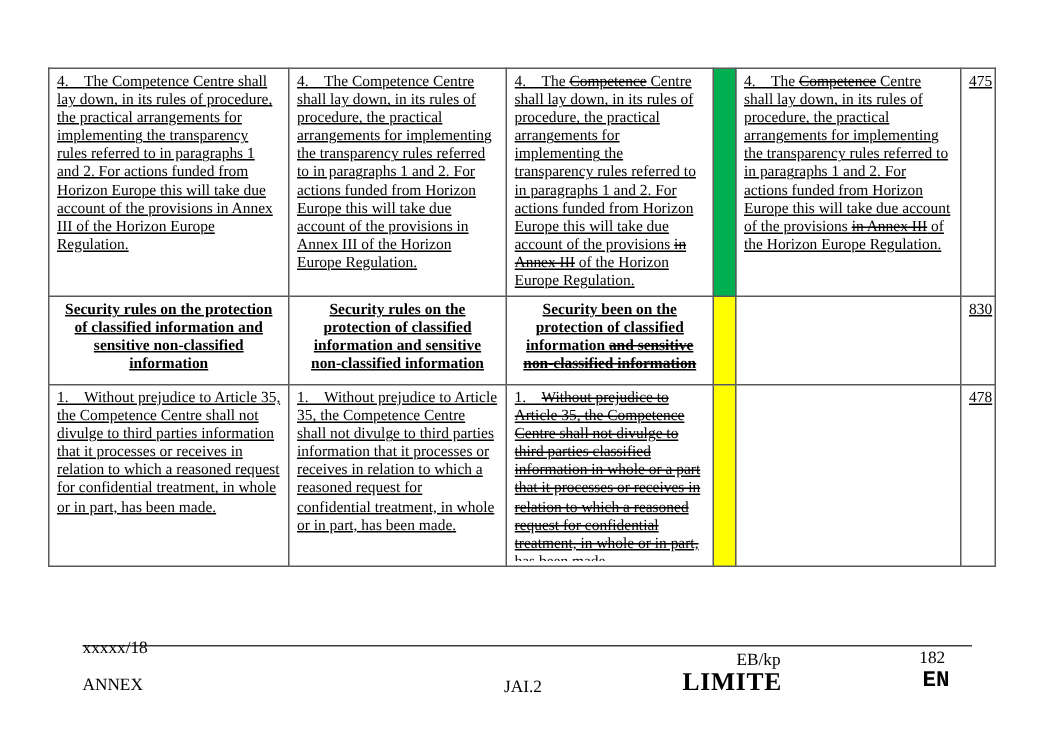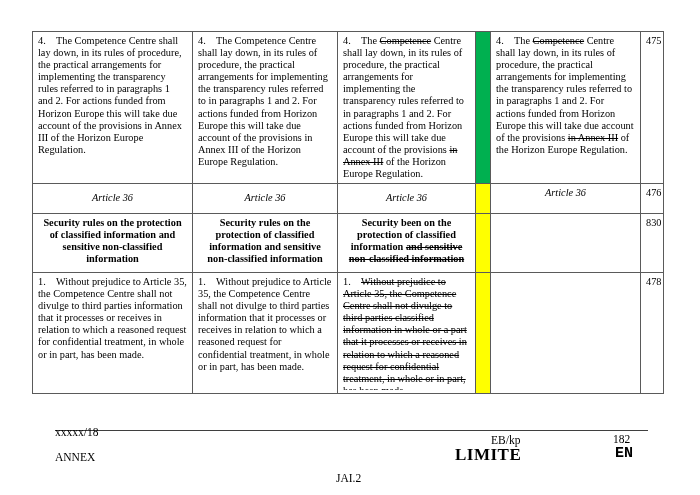--- a/index.html
+++ b/index.html
@@ -3,22 +3,22 @@
 <meta charset="utf-8">
 <style>
   html,body { margin:0; padding:0; background:#fff; }
   .page {
     position:relative; width:700px; height:495px; background:#ffffff;
     font-family:"Liberation Serif", serif; color:#000; overflow:hidden;
   }
 
   
   table.cmp {
-    position:absolute; left:32px; top:31px; width:631px;
-    border-collapse:collapse; table-layout:fixed;
+    position:absolute; left:32px; top:45px; width:631px;
+    border-collapse:collapse; table-layout:fixed;text-decoration:underline;
   }
   table.cmp td {
     border:1px solid #5a5a5a; vertical-align:top;
     padding:3px 5px; font-size:10.3px; line-height:12.1px;
   }
   tr.r0 { height:151px; }  tr.r1 { height:29px; }
   tr.r2 { height:58px; }   tr.r3 { height:120px; }
 
   td .cb { overflow:hidden; }
   tr.r0 .cb { height:145px; } tr.r1 .cb { height:23px; }
@@ -35,21 +35,21 @@
     vertical-align:bottom; text-align:center;
     padding:0 1px 12px 1px; font-size:10.8px;
   }
   .strike { text-decoration:line-through; text-decoration-thickness:1px; }
 
   
   .footer-rule { position:absolute; left:55px; top:430px; width:593px; height:1px; background:#3f3f3f; }
   .f { position:absolute; font-size:11.5px; line-height:13px; }
   .f-doc    { left:55px;  top:426px; }
   .f-annex  { left:55px;  top:451px; }
-  .f-unit   { left:336px; top:472px; }
+  .f-unit   { left:336px; top:452px; }
   .f-init   { left:491px; top:434px;text-align:right; }
   .f-page   { left:598px; top:433px; width:47px; text-align:center; }
   .f-limite { left:455px; top:446px; font-weight:bold; font-size:17px; line-height:18px; letter-spacing:0.5px; }
   .f-en     { left:600px; top:447px; width:48px; text-align:center; font-weight:bold; font-size:15px;font-family:Liberation Mono, monospace; }
 </style>
 </head>
 <body>
 
 <div class="page">
 
@@ -71,44 +71,20 @@
             <div class="cb"><span>4. The Competence Centre shall lay down, in its rules of procedure, the practical arrangements for implementing the transparency rules referred to in paragraphs 1 and 2. For actions funded from Horizon Europe this will take due account of the provisions in Annex III of the Horizon Europe Regulation.</span></div>
           </td>
           <td class="paragraph">
             <div class="cb"><span>4. The </span><span class="strike">Competence</span><span> Centre shall lay down, in its rules of procedure, the practical arrangements for implementing the transparency rules referred to in paragraphs 1 and 2. For actions funded from Horizon Europe this will take due account of the provisions </span><span class="strike">in Annex III</span><span> of the Horizon Europe Regulation.</span></div>
           </td>
           <td class="marker" style="background: rgb(0, 176, 80);"></td>
           <td class="paragraph">
             <div class="cb"><span>4. The </span><span class="strike">Competence</span><span> Centre shall lay down, in its rules of procedure, the practical arrangements for implementing the transparency rules referred to in paragraphs 1 and 2. For actions funded from Horizon Europe this will take due account of the provisions </span><span class="strike">in Annex III</span><span> of the Horizon Europe Regulation.</span></div>
           </td>
           <td class="num">475</td>
-        </tr>
-        <tr class="r1">
-          <td class="article">
-            <div class="cb">
-              <span>Article 36</span>
-            </div>
-          </td>
-          <td class="article">
-            <div class="cb">
-              <span>Article 36</span>
-            </div>
-          </td>
-          <td class="article">
-            <div class="cb">
-              <span>Article 36</span>
-            </div>
-          </td>
-          <td class="marker" style="background: rgb(255, 255, 0);"></td>
-          <td class="article-top">
-            <div class="cb">
-              <span>Article 36</span>
-            </div>
-          </td>
-          <td class="num">476</td>
         </tr>
         <tr class="r2">
           <td class="heading">
             <div class="cb"><span>Security rules on the protection of classified information and sensitive non-classified information</span></div>
           </td>
           <td class="heading">
             <div class="cb"><span>Security rules on the protection of classified information and sensitive non-classified information</span></div>
           </td>
           <td class="heading">
             <div class="cb"><span>Security been on the protection of classified information </span><span class="strike">and sensitive non-classified information</span></div>

